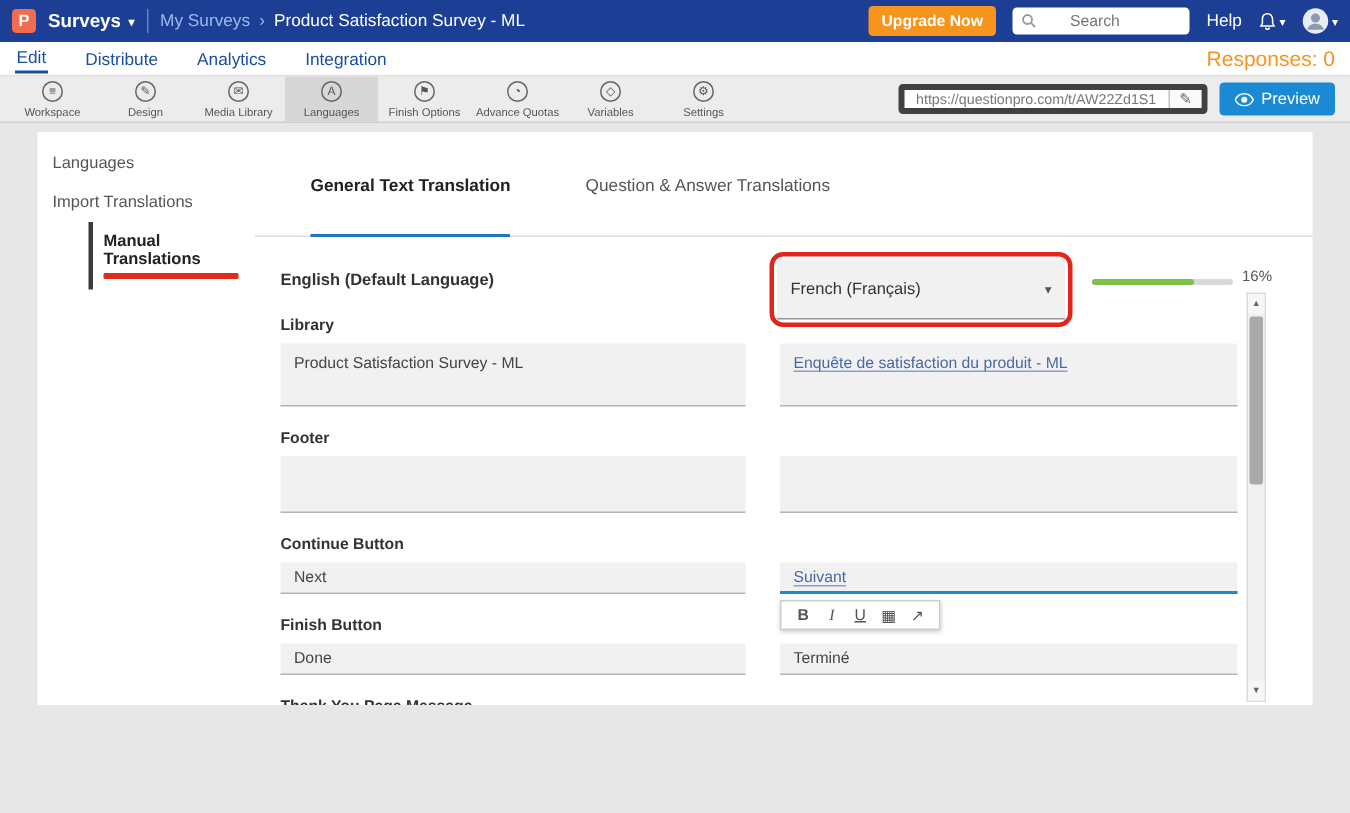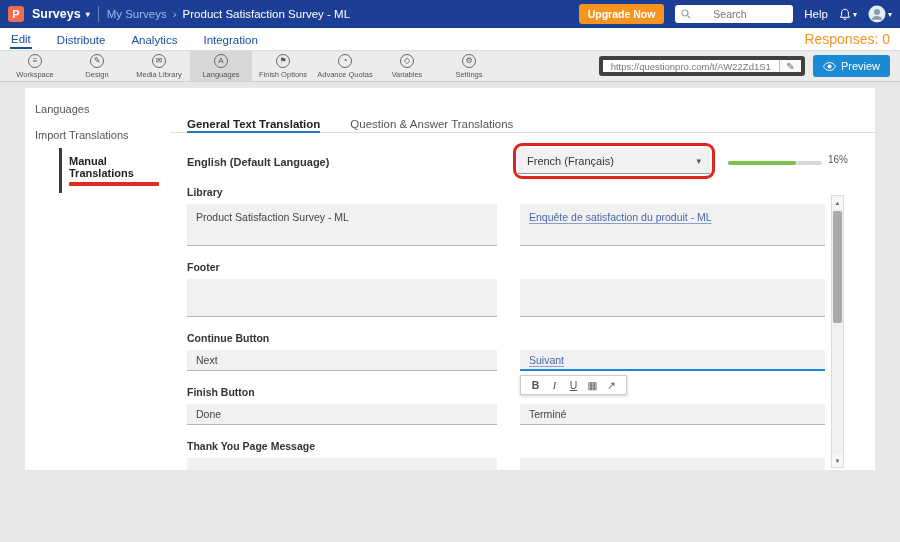--- a/index.html
+++ b/index.html
@@ -57,28 +57,28 @@
   
   .card { position:absolute; left:25px; top:88px; width:850px; height:382px; background:#fff; overflow:hidden; }
   .side { position:absolute; left:0; top:0; width:145px; height:100%; padding-top:8px; }
   .side-item { padding:7px 10px; font-size:11px; color:#555; cursor:pointer; }
   .side-item.active { font-weight:bold; color:#222; border-left:3px solid #3c3c3c; padding-left:7px;margin-left:34px; }
   .annotation-underline { width:90px; height:4px; background:#df2b1c; margin-top:3px; border-radius:1px; }
 
   
   .content { position:absolute; left:145px; top:0; right:0; bottom:0; }
   .trans-tabs { display:flex; gap:30px; padding:30px 24px 0 17px; border-bottom:1px solid #ddd; }
-  .trans-tab { font-size:11.5px; color:#555; padding-bottom:1px; cursor:pointer; }
+  .trans-tab { font-size:11.5px; color:#555; padding-bottom:26px; cursor:pointer;margin-left:20px; }
   .trans-tab.active { color:#222; font-weight:bold; border-bottom:2px solid #2176bd; margin-bottom:-1px; }
 
   .lang-row { position:relative; height:26px; margin-top:16px; padding-left:17px; }
   .lang-label { font-size:11px; font-weight:bold; color:#333; line-height:26px; }
   .annotation-box { position:absolute; left:343px; top:-6px; border:3px solid #e0261c;
                     border-radius:9px; padding:2px; }
-  .lang-select { width:192px; height:26px; background:#f1f1f1; border-bottom:1px solid #999;
+  .lang-select { width:192px; height:40px; background:#f1f1f1; border-bottom:1px solid #999;
                  display:flex; align-items:center; justify-content:space-between; padding:0 9px;
                  font-size:11px; color:#333; cursor:pointer; }
   .select-caret { font-size:9px; color:#555; }
   .progress-track { position:absolute; left:558px; top:12px; width:94px; height:4px;
                     background:#d9d9d9; border-radius:2px; }
   .progress-fill { width:72%; height:100%; background:#7cc24a; border-radius:2px; }
   .progress-label { position:absolute; left:658px; top:5px; font-size:10px; color:#555; }
 
   .fields { margin-top:11px; }
   .frow { margin-bottom:15px; position:relative; padding-left:17px; }

